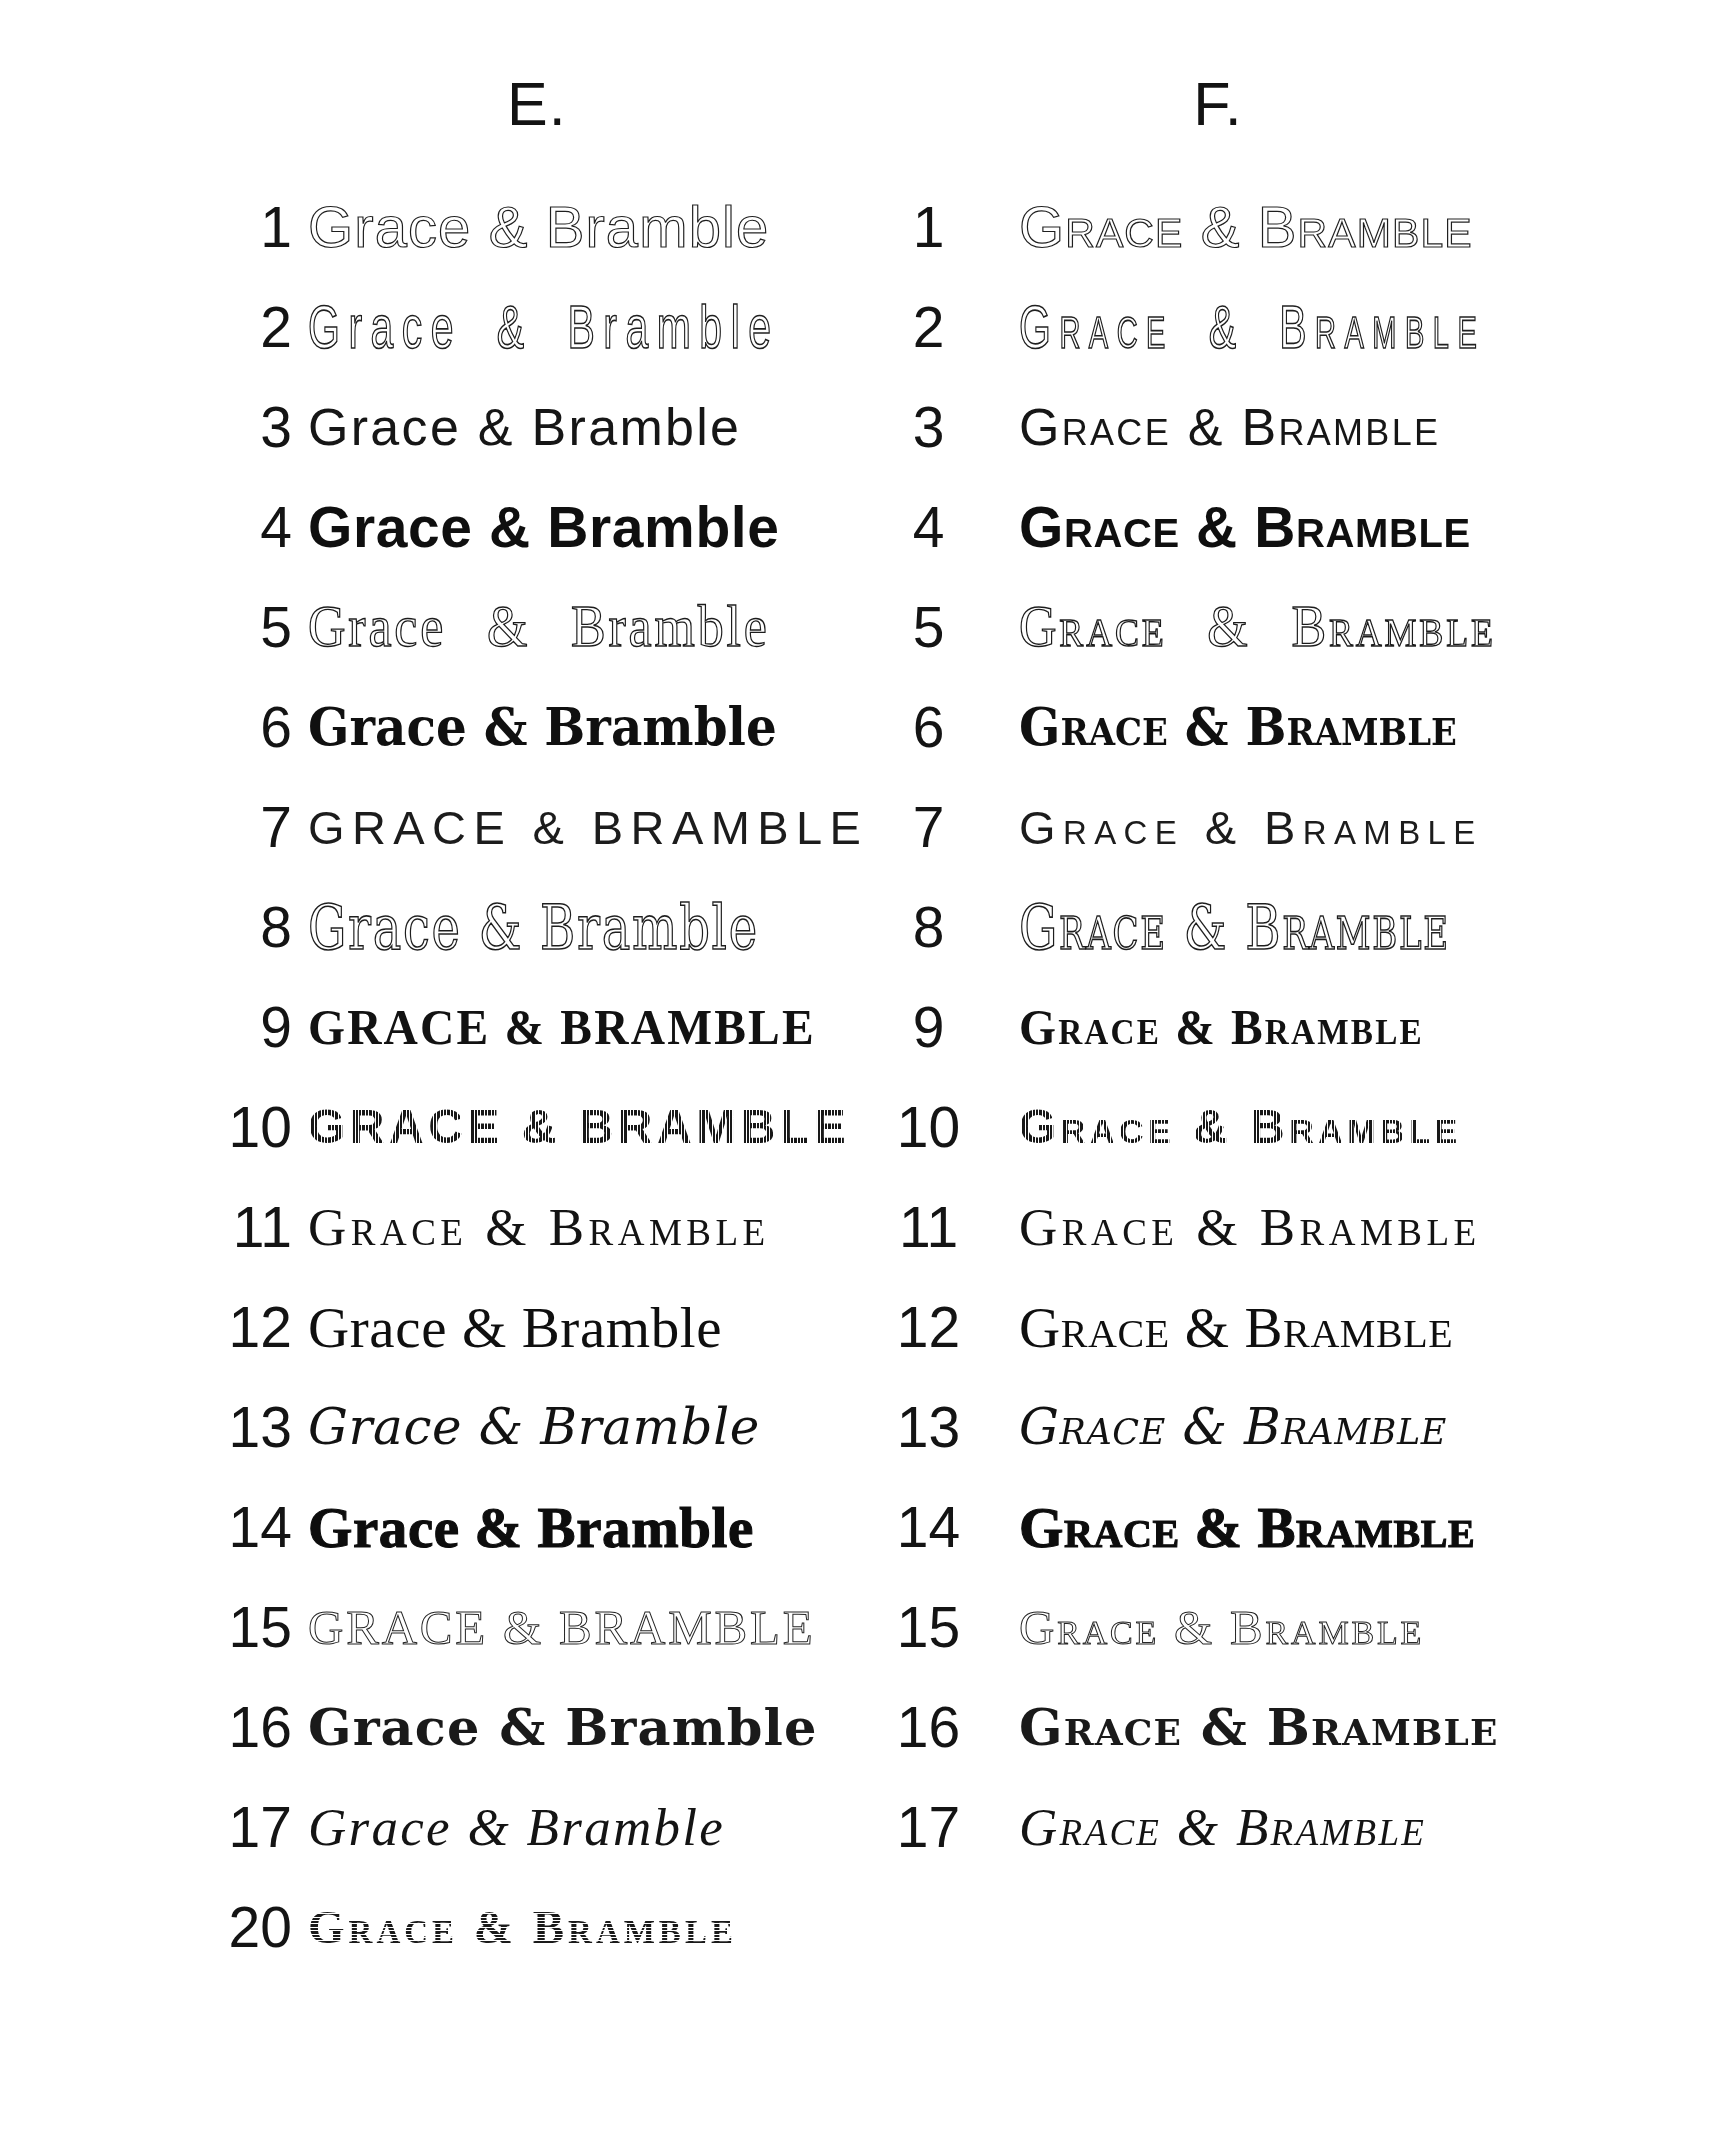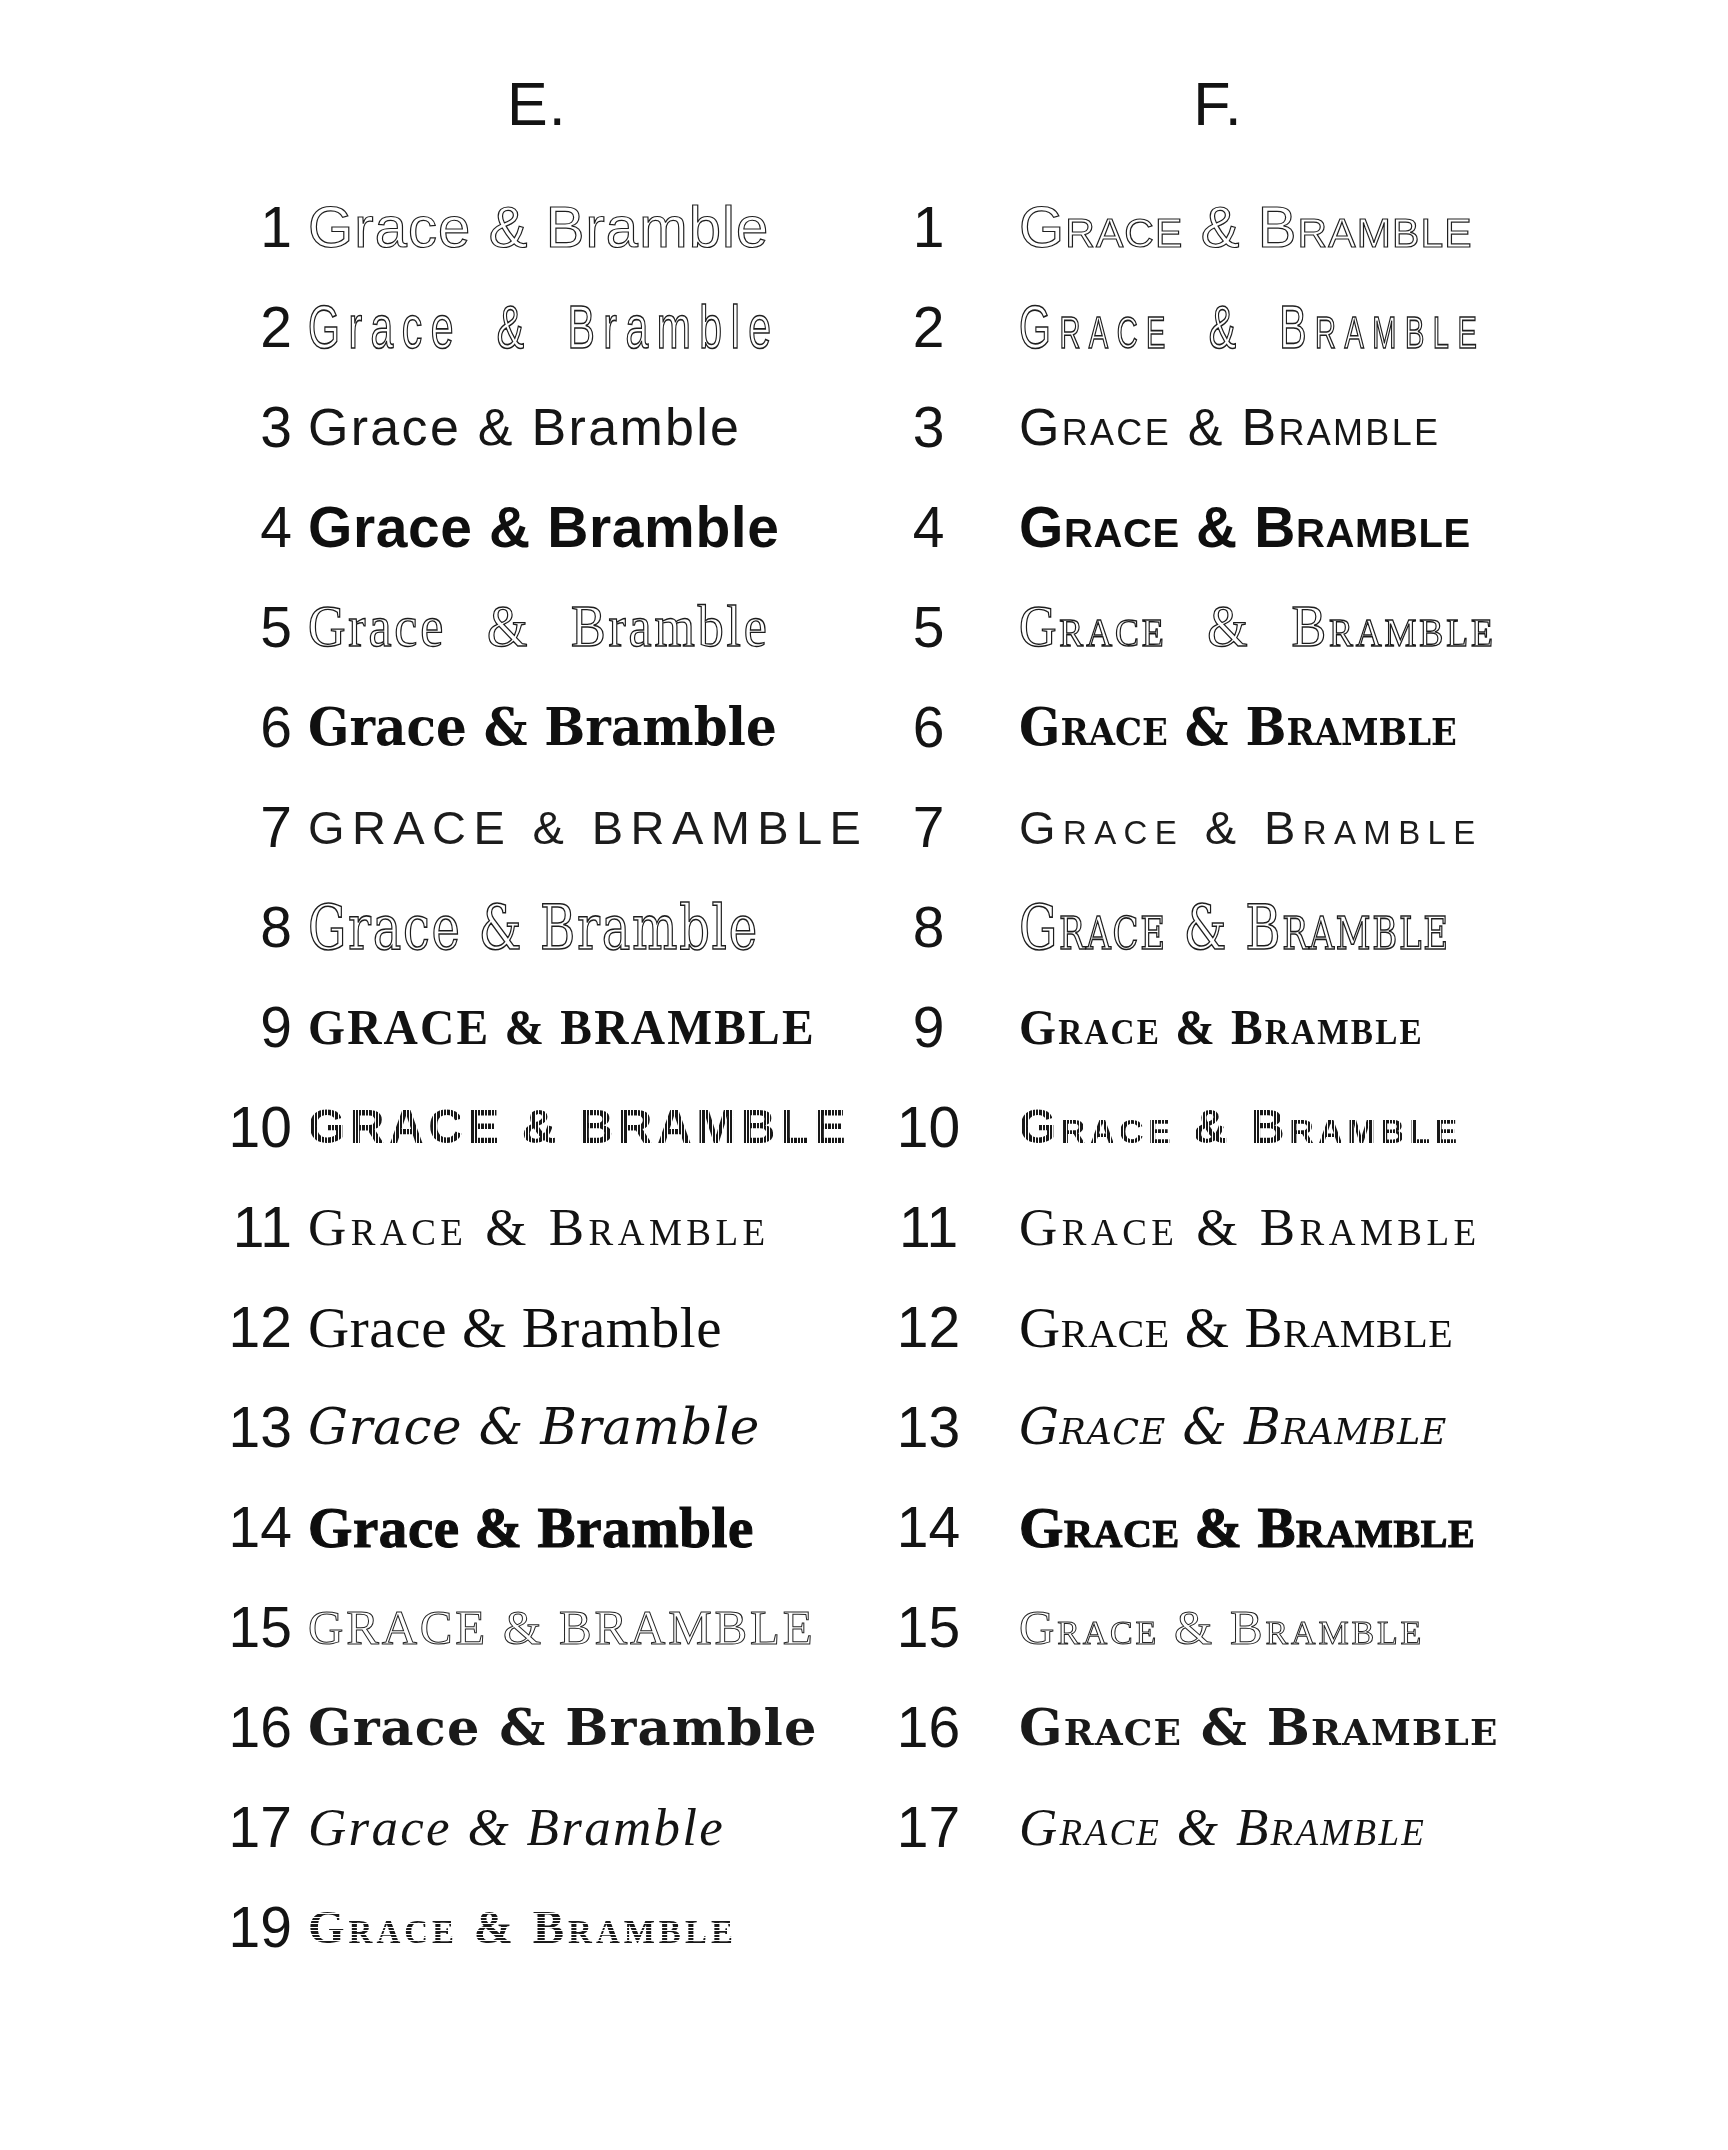--- a/index.html
+++ b/index.html
@@ -159,21 +159,21 @@
   </div>
   <div class="row">
     <span class="num">16</span>
     <span class="sample s16">Grace &amp; Bramble</span>
   </div>
   <div class="row">
     <span class="num">17</span>
     <span class="sample s17">Grace &amp; Bramble</span>
   </div>
   <div class="row">
-    <span class="num">19</span>
+    <span class="num">20</span>
     <span class="sample s18 sc">Grace &amp; Bramble</span>
   </div>
 </div>
 
 <div class="col col-f">
   <div class="row">
     <span class="num">1</span>
     <span class="sample s1 sc">Grace &amp; Bramble</span>
   </div>
   <div class="row">

